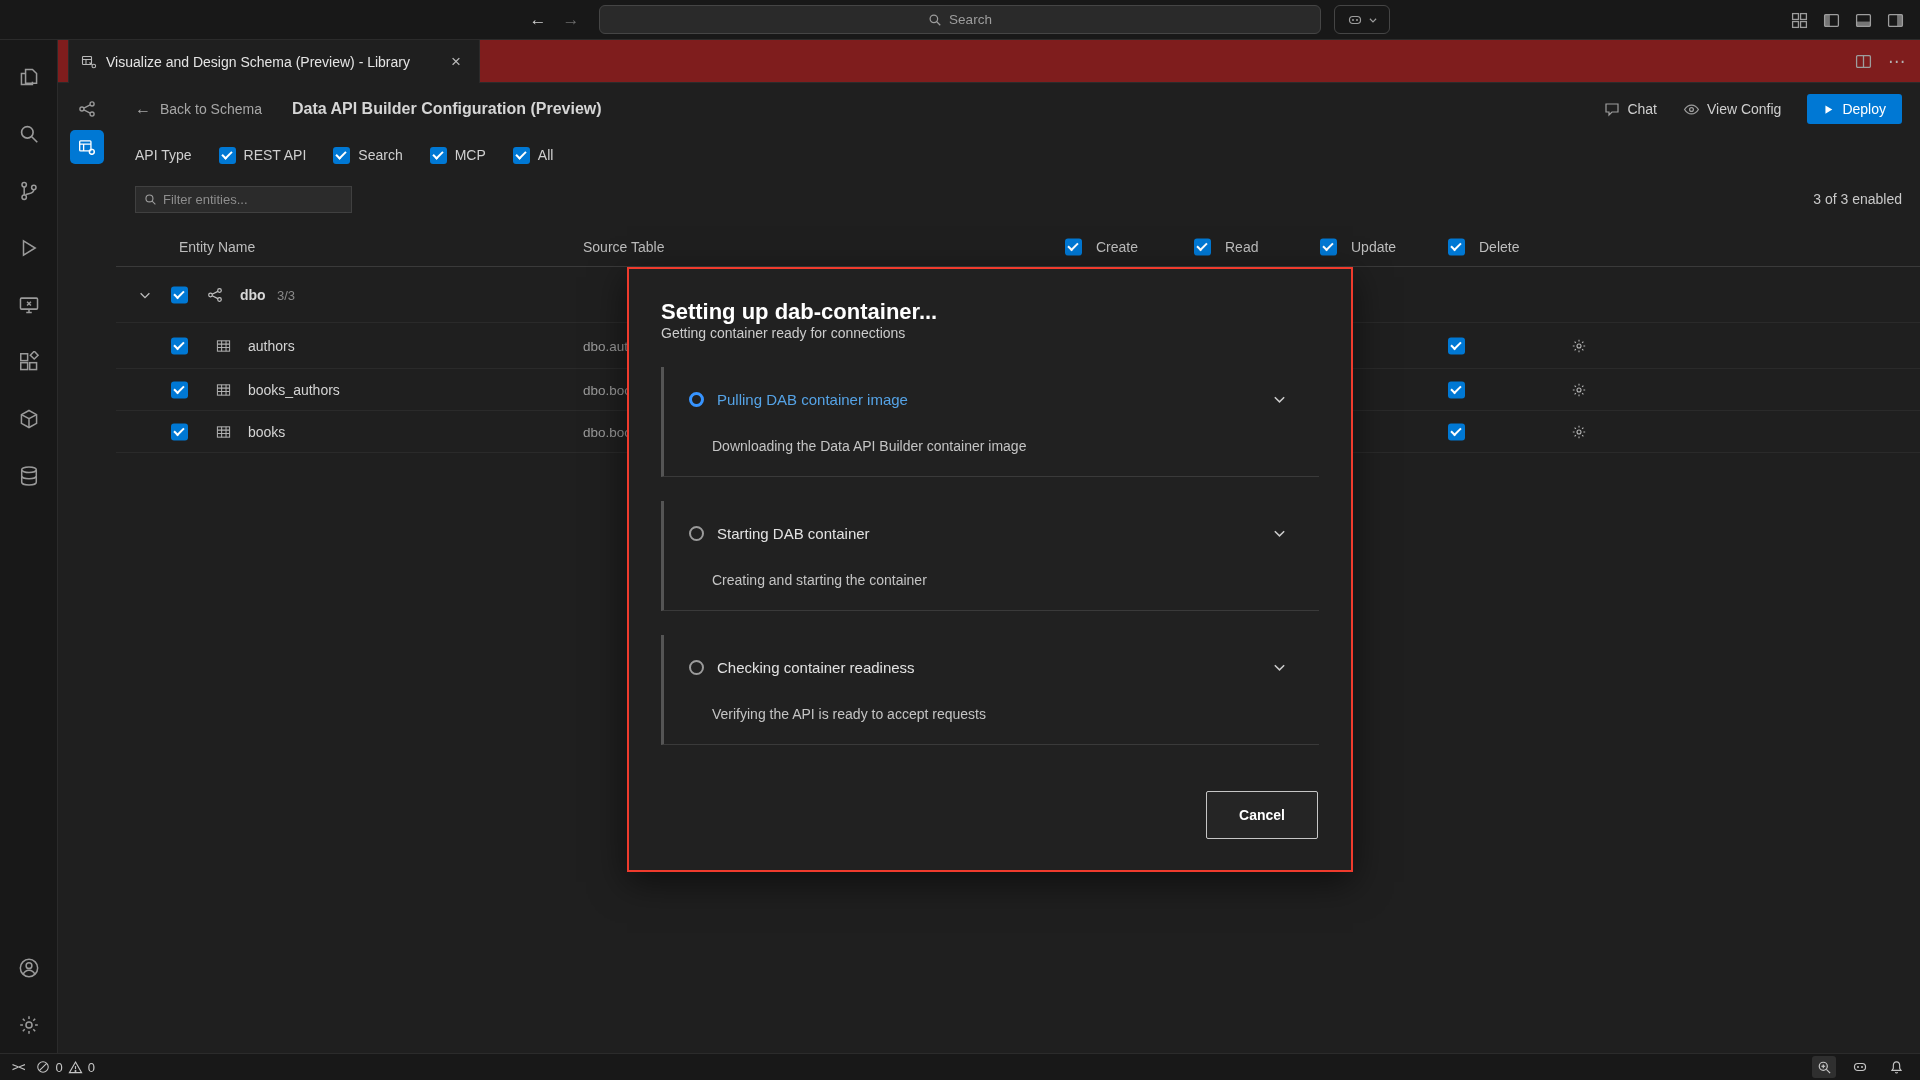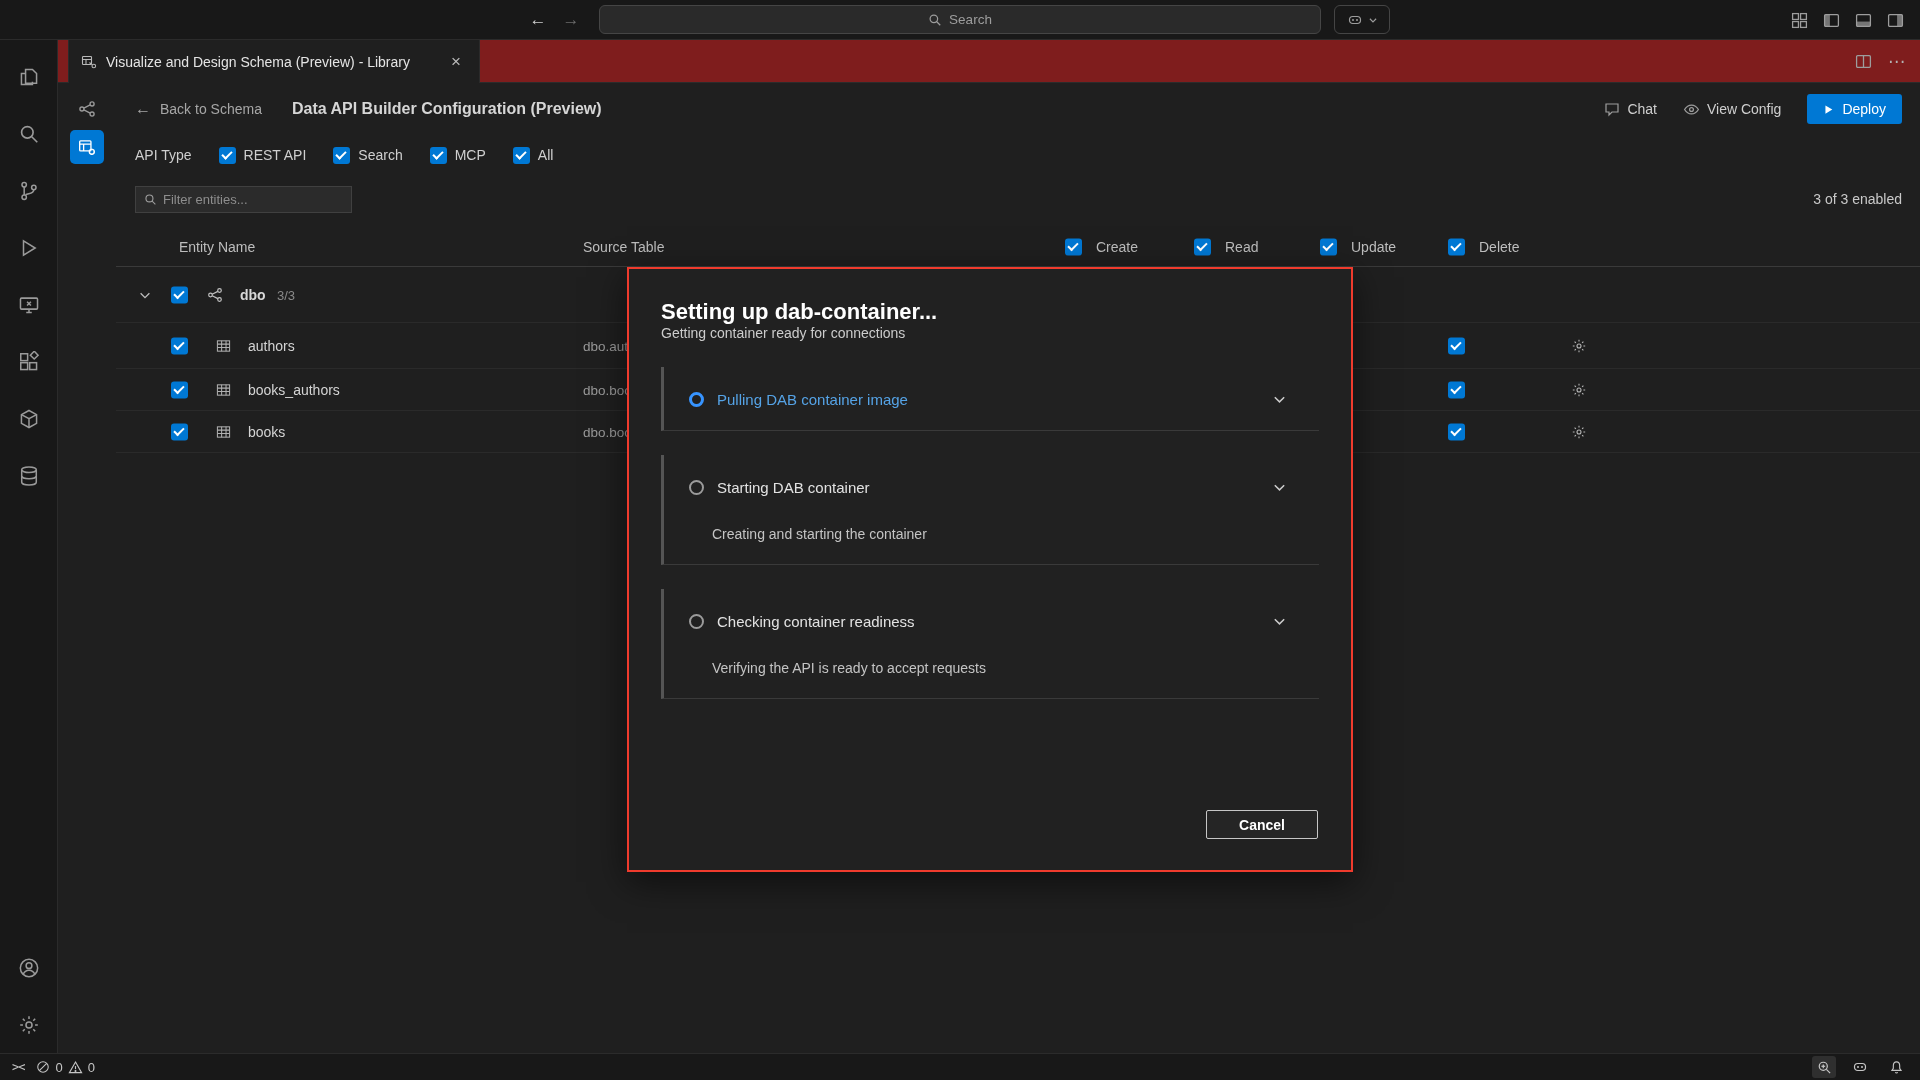--- a/index.html
+++ b/index.html
@@ -85,21 +85,21 @@
   .steps { margin-top:26px; }
   .step { border-left:3px solid #555555; border-bottom:1px solid #3a3a3a; padding:24px 20px 22px 25px; margin-bottom:24px; }
   .step-head { display:flex; align-items:center; gap:13px; cursor:pointer; }
   .ring { width:15px; height:15px; border-radius:50%; flex:none; }
   .ring.active { border:3px solid #3794ff; }
   .ring.pending { border:2px solid #9b9b9b; }
   .step-label { font-size:15px; color:#e2e2e2; }
   .step-label.active { color:#55a3e6; }
   .step-chev { margin-left:auto; margin-right:12px; color:#cccccc; }
   .step-desc { margin-top:30px; margin-left:23px; font-size:14px; color:#c4c4c4; }
-  .cancel-btn { position:absolute; right:33px; bottom:31px; width:112px; height:29px; background:#252525; border:1px solid #c6c6c6; border-radius:2px; color:#ffffff; font-size:14px; font-weight:600; cursor:pointer; font-family:inherit; }
+  .cancel-btn { position:absolute; right:33px; bottom:31px; width:112px; height:48px; background:#252525; border:1px solid #c6c6c6; border-radius:2px; color:#ffffff; font-size:14px; font-weight:600; cursor:pointer; font-family:inherit; }
 
   
   .statusbar { position:absolute; left:0; right:0; bottom:0; height:27px; background:#181818; border-top:1px solid #2b2b2b; display:flex; align-items:center; font-size:13px; color:#c5c5c5; padding:0 12px; }
   .sb-left { display:flex; align-items:center; gap:12px; }
   .sb-prob { display:flex; align-items:center; gap:5px; cursor:pointer; }
   .sb-right { margin-left:auto; display:flex; align-items:center; gap:12px; }
   .sb-icn { display:flex; align-items:center; justify-content:center; width:24px; height:22px; cursor:pointer; color:#c5c5c5; }
   .sb-icn.hl { background:#2f2f2f; border-radius:3px; }
   .remote-glyph { font-size:12px; letter-spacing:-1px; font-family:"DejaVu Sans Mono",monospace; cursor:pointer; }
 </style>
@@ -459,20 +459,21 @@
       <div class="step">
         <div class="step-head">
           <span class="ring active"></span>
           <span class="step-label active">Pulling DAB container image</span>
           <span class="step-chev ic">
             <svg width="15" height="15" viewBox="0 0 16 16" fill="none" stroke="currentColor" stroke-width="1.6">
                 <polyline points="3,5.5 8,10.5 13,5.5"></polyline>
               </svg>
           </span>
         </div>
+        <div class="step-desc">Downloading the Data API Builder container image</div>
       </div>
 
       <div class="step">
         <div class="step-head">
           <span class="ring pending"></span>
           <span class="step-label">Starting DAB container</span>
           <span class="step-chev ic">
             <svg width="15" height="15" viewBox="0 0 16 16" fill="none" stroke="currentColor" stroke-width="1.6">
                 <polyline points="3,5.5 8,10.5 13,5.5"></polyline>
               </svg>

